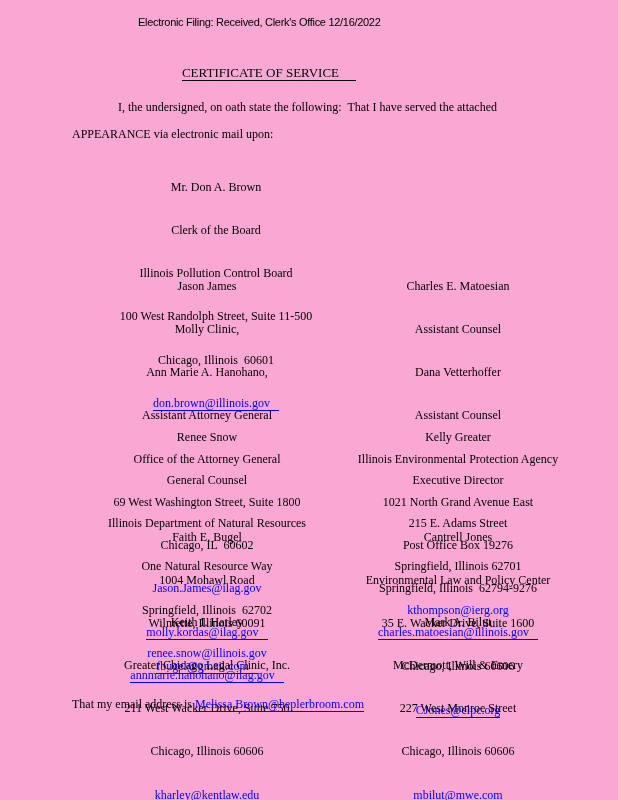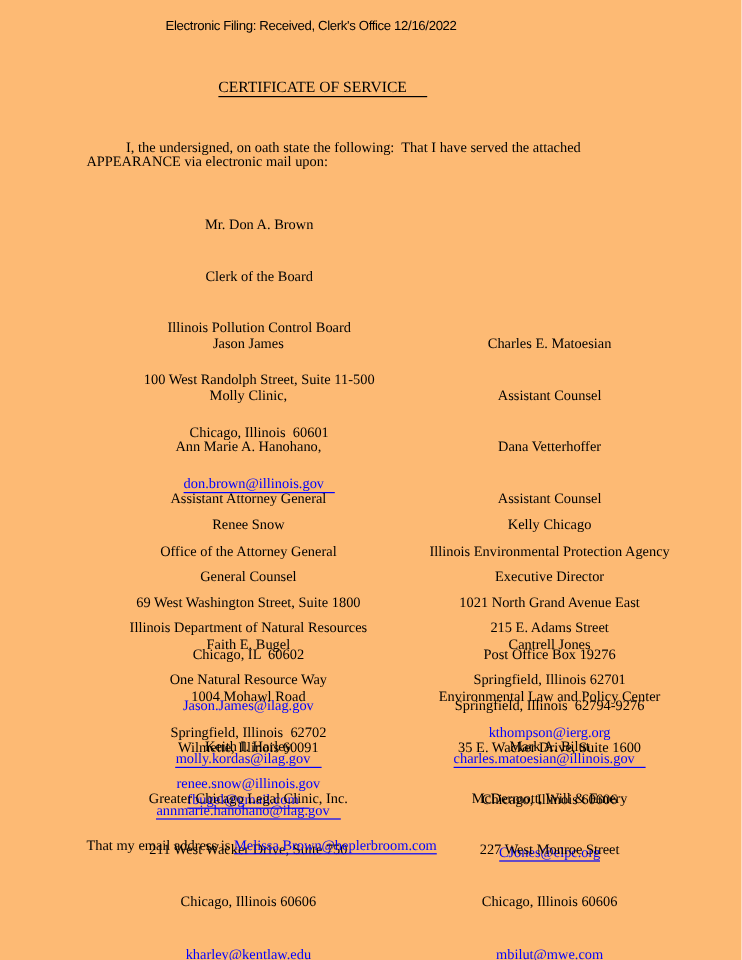--- a/index.html
+++ b/index.html
@@ -1,20 +1,20 @@
 <!DOCTYPE html>
 <html><head>
 <meta charset="utf-8">
 <style>
   html, body { margin: 0; padding: 0; background: #ffffff; }
   .page {
     position: relative;
     width: 618px;
     height: 800px;
-    background: #fdba74;
+    background: #f9a8d4;
     font-family: "Liberation Serif", serif;
     font-size: 12px;
     line-height: 14.4px;
     color: #000000;
     overflow: hidden;
   }
   .stamp {
     position: absolute;
     top: 15px;
     left: 138px;
@@ -32,23 +32,22 @@
   }
   .title-underline {
     font-size: 13px;
     border-bottom: 1px solid #000000;
     padding-right: 17px;
     white-space: pre;
   }
   .intro {
     position: absolute;
     top: 100px;
-    left: 105px;
+    left: 118px;
     white-space: pre-wrap;
-    margin-top: 16px;
   }
   .appearance {
     position: absolute;
     top: 127px;
     left: 72px;
     white-space: pre-wrap;
   }
   .block {
     position: absolute;
     white-space: pre-wrap;
@@ -133,21 +132,21 @@
   <div class="block blk-idnr">
     <div class="ln">Renee Snow</div>
     <div class="ln">General Counsel</div>
     <div class="ln">Illinois Department of Natural Resources</div>
     <div class="ln">One Natural Resource Way</div>
     <div class="ln">Springfield, Illinois  62702</div>
     <div class="ln"><a class="link">renee.snow@illinois.gov</a></div>
   </div>
 
   <div class="block blk-ierg">
-    <div class="ln">Kelly Chicago</div>
+    <div class="ln">Kelly Greater</div>
     <div class="ln">Executive Director</div>
     <div class="ln">215 E. Adams Street</div>
     <div class="ln">Springfield, Illinois 62701</div>
     <div class="ln"><a class="link">kthompson@ierg.org</a></div>
   </div>
 
   <div class="block blk-bugel">
     <div class="ln">Faith E. Bugel</div>
     <div class="ln">1004 Mohawl Road</div>
     <div class="ln">Wilmette, Illinois 60091</div>

